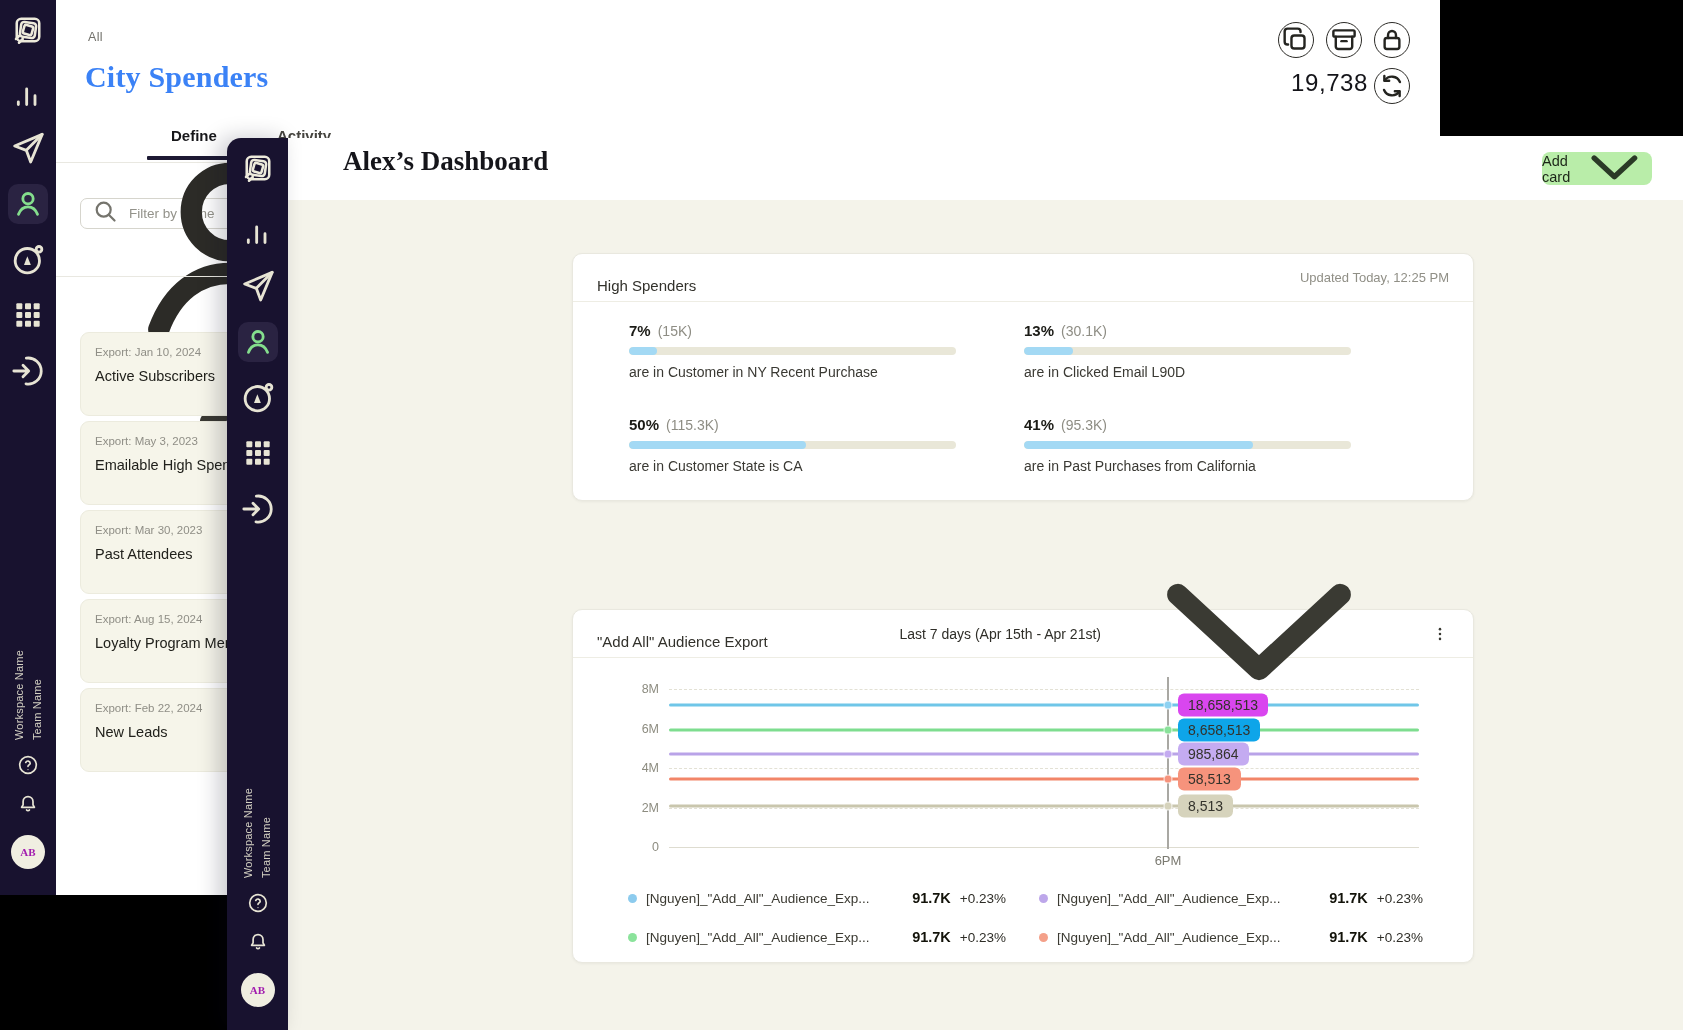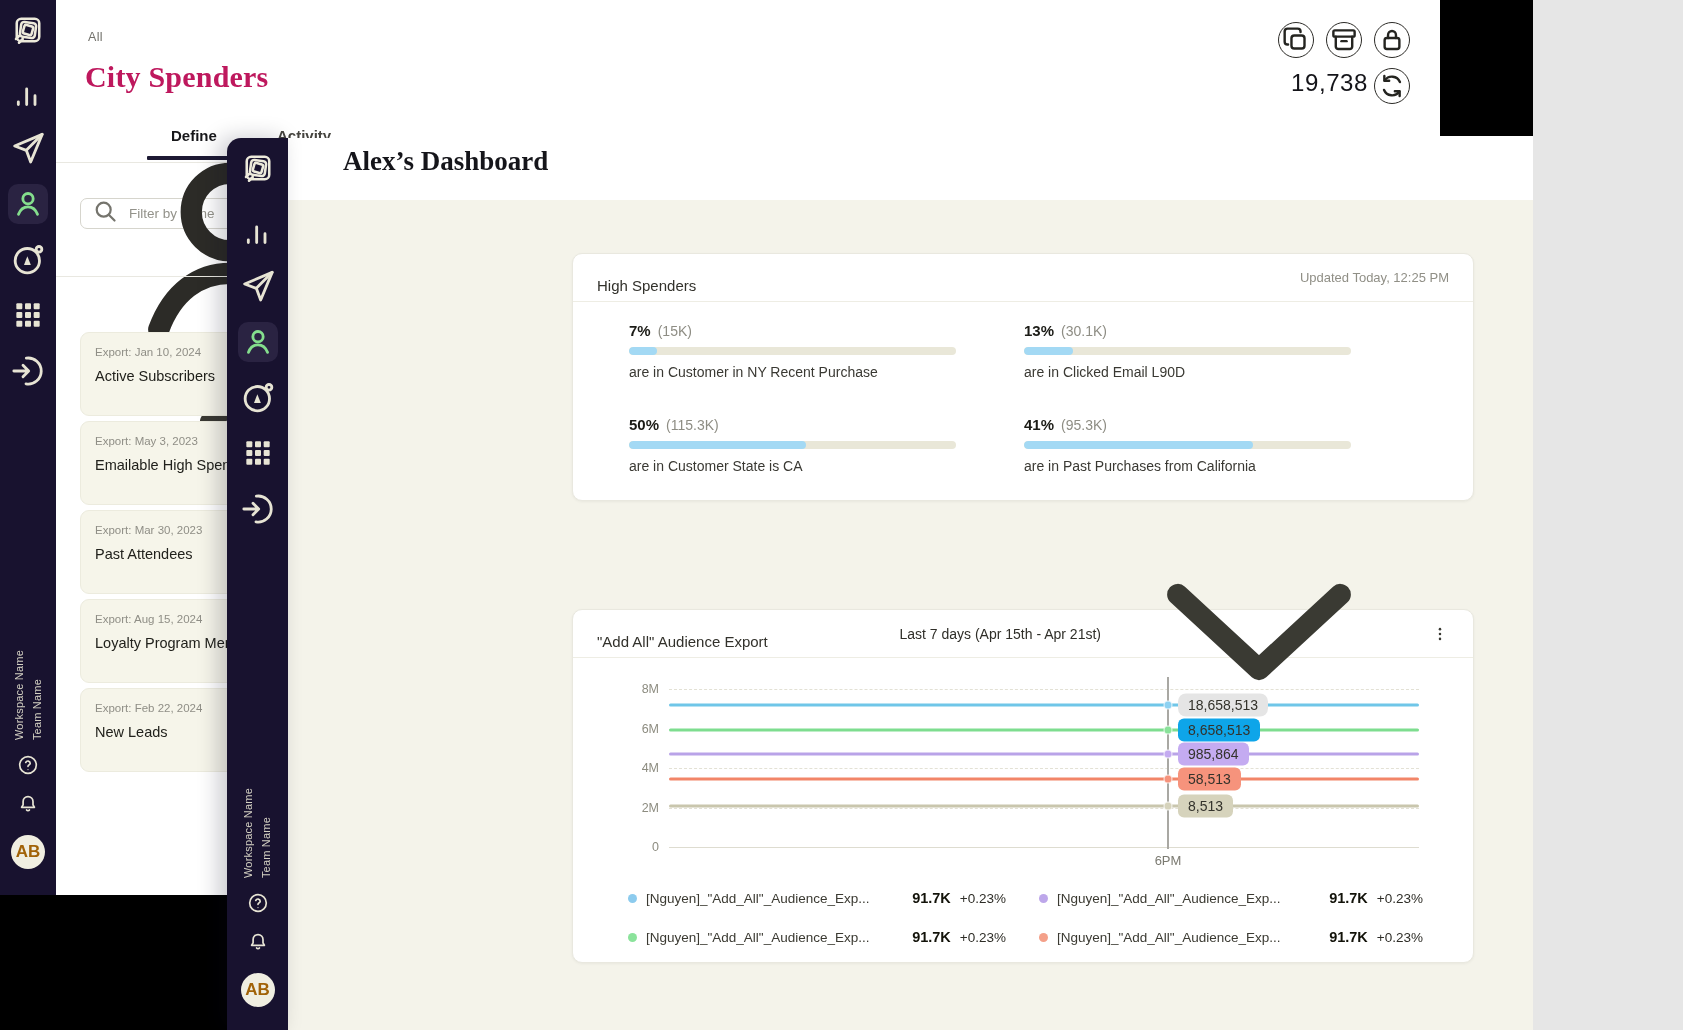--- a/index.html
+++ b/index.html
@@ -1,16 +1,16 @@
 <!DOCTYPE html>
 <html><head>
 <meta charset="utf-8">
 <style>
   html,body{margin:0;padding:0;background:#e6e6e6;}
-  #stage{position:relative;width:1533px;height:1030px;background:#ffffff;overflow:hidden;
+  #stage{position:relative;width:1683px;height:1030px;background:#ffffff;overflow:hidden;
          font-family:"Liberation Sans",sans-serif;-webkit-font-smoothing:antialiased;}
   #stage *{box-sizing:border-box;}
   .abs{position:absolute;}
 
   
   .rail{position:absolute;background:#18122f;}
   #rail1{left:0;top:0;width:56px;height:1030px;z-index:1;}
   #rail2{left:227px;top:138px;width:61px;height:892px;z-index:20;
          border-top-left-radius:14px;box-shadow:-8px 0 22px rgba(10,8,30,.22);}
   .rail .logo{position:absolute;top:12px;left:50%;transform:translateX(-50%);
@@ -21,27 +21,27 @@
   .rail .nav-ico.active{background:#2a2342;color:#84de8d;}
   .rail .vtext{position:absolute;top:626px;left:0;width:100%;height:114px;
                display:flex;justify-content:center;gap:3px;}
   .rail .vtext span{writing-mode:vertical-rl;transform:rotate(180deg);font-size:11px;
                     color:#d4d1c3;letter-spacing:.2px;line-height:15px;white-space:nowrap;align-self:flex-end;}
   .rail .util{position:absolute;left:50%;transform:translateX(-50%);width:24px;height:24px;color:#e7e4d4;}
   .rail .util svg{width:24px;height:24px;}
   .rail .help{top:753px;}
   .rail .bell{top:792px;}
   .rail .avatar{position:absolute;top:835px;left:50%;transform:translateX(-50%);
-                width:34px;height:34px;border-radius:50%;background:#f0eee1;color:#a16207;
-                font-size:17px;font-weight:700;display:flex;align-items:center;justify-content:center;}
+                width:34px;height:34px;border-radius:50%;background:#f0eee1;color:#a21caf;
+                font-size:11px;font-weight:700;display:flex;align-items:center;justify-content:center;font-family:Liberation Serif, serif;}
 
   
   #breadcrumb{left:88px;top:30px;font-size:12.5px;color:#72716b;letter-spacing:.3px;}
   #cs-title{left:85px;top:60px;font-family:"Liberation Serif",serif;font-weight:700;
-            font-size:30px;color:#be185d;letter-spacing:.2px;}
+            font-size:30px;color:#3b82f6;letter-spacing:.2px;}
   .tab{font-size:15px;font-weight:700;}
   #tab-define{left:171px;top:127px;color:#17171a;}
   #tab-activity{left:277px;top:127px;color:#45443f;}
   #tab-underline{left:147px;top:156px;width:100px;height:4px;background:#1d1933;border-radius:1px;}
   .hdiv{position:absolute;height:1px;background:#e9e8e1;}
   #div-tabs{left:56px;top:162px;width:171px;}
   #div-scope{left:56px;top:276px;width:171px;}
   #filter-box{left:80px;top:198px;width:166px;height:31px;border:1px solid #d6d5cd;border-radius:7px;
               background:#fff;display:flex;align-items:center;padding-left:9px;gap:6px;color:#8f8e86;}
   #filter-box svg{width:15px;height:15px;flex:none;color:#75746d;}
@@ -431,21 +431,21 @@
         <div class="tick-label" style="top: 237px;">0</div>
         <div class="grid-line zero" style="top: 237px;"></div>
         <div class="series-line" style="top: 94.8px; background: rgb(111, 198, 232);"></div>
         <div class="series-line" style="top: 120.08px; background: rgb(126, 221, 143);"></div>
         <div class="series-line" style="top: 144.175px; background: rgb(185, 163, 232);"></div>
         <div class="series-line" style="top: 169.257px; background: rgb(242, 133, 104);"></div>
         <div class="series-line" style="top: 195.525px; background: rgb(201, 198, 173);"></div>
         <div class="" id=""></div>
         <div id="cursor-line"></div>
         <div class="marker" style="top: 94.8px; background: rgb(142, 210, 242);"></div>
-        <div class="pill" style="top: 94.8px; background: #e5e5e5; border-radius: 8px;">18,658,513</div>
+        <div class="pill" style="top: 94.8px; background: #d946ef;">18,658,513</div>
         <div class="marker" style="top: 120.08px; background: rgb(138, 226, 154);"></div>
         <div class="pill" style="top: 120.08px; background: #0ea5e9;">8,658,513</div>
         <div class="marker" style="top: 144.175px; background: rgb(196, 171, 241);"></div>
         <div class="pill" style="top: 144.175px; background: rgb(196, 171, 241);">985,864</div>
         <div class="marker" style="top: 169.257px; background: rgb(246, 147, 124);"></div>
         <div class="pill" style="top: 169.257px; background: rgb(246, 147, 124);">58,513</div>
         <div class="marker" style="top: 195.525px; background: rgb(214, 211, 188);"></div>
         <div class="pill" style="top: 195.525px; background: rgb(214, 211, 188);">8,513</div>
         <div id="x-cursor-label">6PM</div>
         <div class="legend-row" style="left: 55px; top: 277px; width: 378px;">

